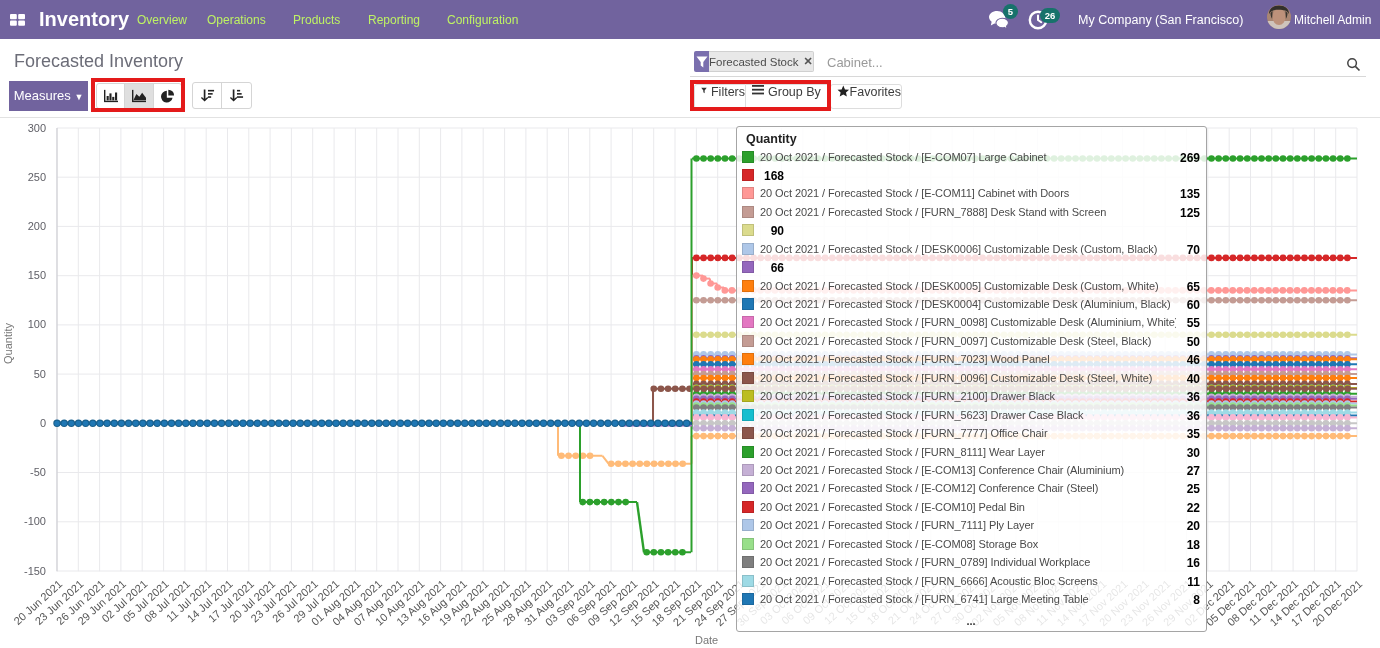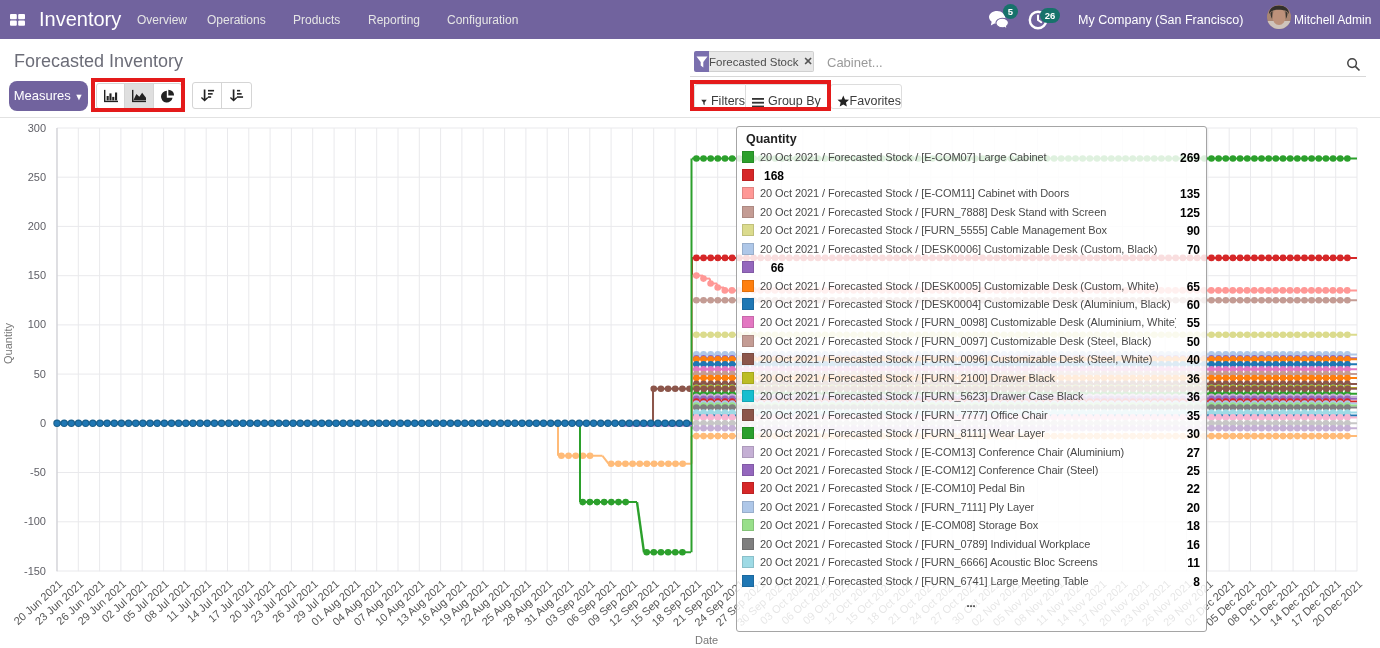--- a/index.html
+++ b/index.html
@@ -1,36 +1,36 @@
 <!DOCTYPE html>
 <html><head><meta charset="utf-8"><style>
 *{margin:0;padding:0;box-sizing:border-box}
 html,body{width:1380px;height:648px;overflow:hidden;background:#fff;
  font-family:"Liberation Sans",sans-serif;}
 #nav{position:absolute;left:0;top:0;width:1380px;height:39px;background:#71639e;z-index:5;color:#fff}
 .nv{position:absolute;top:0;height:39px;display:flex;align-items:center}
-#nav .brand{left:39px;font-size:20px;font-weight:400}
-#nav .mi{font-size:12px;color:#e5e5e5}
+#nav .brand{left:39px;font-size:20px;font-weight:700}
+#nav .mi{font-size:12px;color:#bef264}
 #ctrl{position:absolute;left:0;top:39px;width:1380px;height:79px;background:#fff;z-index:2;border-bottom:1px solid #e2e2e2}
 #title{position:absolute;left:14px;top:51px;font-size:18px;color:#6c6d78;z-index:6}
-#measures{position:absolute;left:9px;top:81px;width:79px;height:30px;background:#71639e;border-radius:8px;
+#measures{position:absolute;left:9px;top:81px;width:79px;height:30px;background:#71639e;border-radius:0;
  color:#fff;font-size:13px;text-align:center;line-height:30px;z-index:6}
 .btngroup{position:absolute;display:flex;background:#fff;border:1px solid #d5d5d5;border-radius:3px;overflow:hidden;z-index:6}
 .btn{display:flex;align-items:center;justify-content:center;border-right:1px solid #d5d5d5}
 .btn:last-child{border-right:none}
 .redbox{position:absolute;border:4px solid #e41a1a;z-index:9}
 #facet{position:absolute;left:694px;top:51px;height:21px;display:flex;z-index:6;font-size:11.5px}
 #facet .fi{width:15px;background:#7a6fae;display:flex;align-items:center;justify-content:center;border-radius:2px 0 0 2px}
 #facet .ft{background:#e8e8e8;border:1px solid #d0d0d0;border-left:none;display:flex;align-items:center;
  padding:0 0;color:#4c4c4c;border-radius:0 2px 2px 0}
 #facet .fx{margin-left:5px;color:#555;font-weight:bold;font-size:11px}
 #searchline{position:absolute;left:690px;top:48px;width:676px;height:29px;border-bottom:1px solid #d8d8d8;z-index:6}
 #searchph{position:absolute;left:827px;top:55px;font-size:13px;color:#9a9a9a;z-index:6}
 #mag{position:absolute;left:1346px;top:57px;z-index:6}
-.fbtn{position:absolute;top:84px;height:25px;background:#fff;border:1px solid #ddd;display:flex;align-items:flex-end;
+.fbtn{position:absolute;top:84px;height:25px;background:#fff;border:1px solid #ddd;display:flex;align-items:flex-start;
  font-size:12.5px;color:#3c3c3c;padding:0 0 0 6px;z-index:6;white-space:nowrap;overflow:hidden}
 #tooltip{position:absolute;left:736px;top:126px;width:471px;height:506px;background:rgba(255,255,255,0.85);
  border:1px solid #a5a5a5;border-radius:3px;z-index:20;padding:4px 6px 0 5px;font-size:11px;color:#4a4a4a}
 .tt-title{font-weight:bold;font-size:12.5px;color:#222;height:19.5px;line-height:16px;margin-left:4px}
 .tt-row{display:flex;align-items:flex-start;height:18.45px;white-space:nowrap}
 .sw{width:12px;height:12px;margin-right:6px;flex:none;border:1px solid rgba(0,0,0,0.12)}
 .tt-txt{flex:1;overflow:hidden;letter-spacing:-0.08px}
 .tt-val{font-weight:bold;color:#000;font-size:12px;text-align:right;min-width:24px}
 .tt-dots{text-align:center;color:#333;font-weight:bold;height:18px;line-height:20px}
 #chart{position:absolute;left:0;top:0;z-index:1}
@@ -466,21 +466,20 @@
       <span class="tt-txt">20 Oct 2021 / Forecasted Stock / [E-COM11] Cabinet with Doors</span>
       <span class="tt-val">135</span>
     </div>
     <div class="tt-row">
       <span class="sw" style="background:#c49c94"></span>
       <span class="tt-txt">20 Oct 2021 / Forecasted Stock / [FURN_7888] Desk Stand with Screen</span>
       <span class="tt-val">125</span>
     </div>
     <div class="tt-row">
       <span class="sw" style="background:#dbdb8d"></span>
-      <span class="tt-txt">20 Oct 2021 / Forecasted Stock / [FURN_5555] Cable Management Box</span>
       <span class="tt-val">90</span>
     </div>
     <div class="tt-row">
       <span class="sw" style="background:#aec7e8"></span>
       <span class="tt-txt">20 Oct 2021 / Forecasted Stock / [DESK0006] Customizable Desk (Custom, Black)</span>
       <span class="tt-val">70</span>
     </div>
     <div class="tt-row">
       <span class="sw" style="background:#9467bd"></span>
       <span class="tt-val">66</span>
@@ -499,20 +498,25 @@
       <span class="sw" style="background:#e377c2"></span>
       <span class="tt-txt">20 Oct 2021 / Forecasted Stock / [FURN_0098] Customizable Desk (Aluminium, White)</span>
       <span class="tt-val">55</span>
     </div>
     <div class="tt-row">
       <span class="sw" style="background:#c49c94"></span>
       <span class="tt-txt">20 Oct 2021 / Forecasted Stock / [FURN_0097] Customizable Desk (Steel, Black)</span>
       <span class="tt-val">50</span>
     </div>
     <div class="tt-row">
+      <span class="sw" style="background:#ff7f0e"></span>
+      <span class="tt-txt">20 Oct 2021 / Forecasted Stock / [FURN_7023] Wood Panel</span>
+      <span class="tt-val">46</span>
+    </div>
+    <div class="tt-row">
       <span class="sw" style="background:#8c564b"></span>
       <span class="tt-txt">20 Oct 2021 / Forecasted Stock / [FURN_0096] Customizable Desk (Steel, White)</span>
       <span class="tt-val">40</span>
     </div>
     <div class="tt-row">
       <span class="sw" style="background:#bcbd22"></span>
       <span class="tt-txt">20 Oct 2021 / Forecasted Stock / [FURN_2100] Drawer Black</span>
       <span class="tt-val">36</span>
     </div>
     <div class="tt-row">

